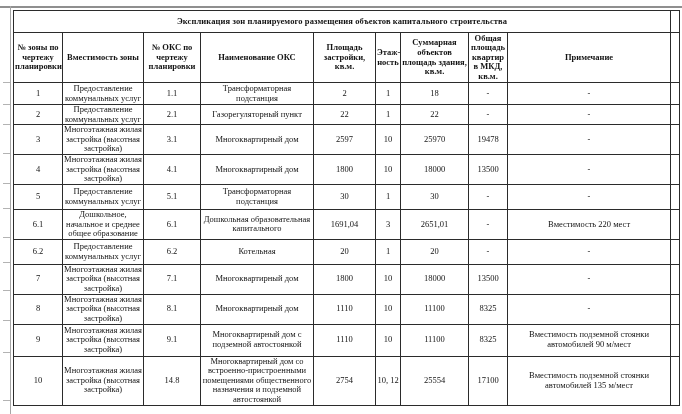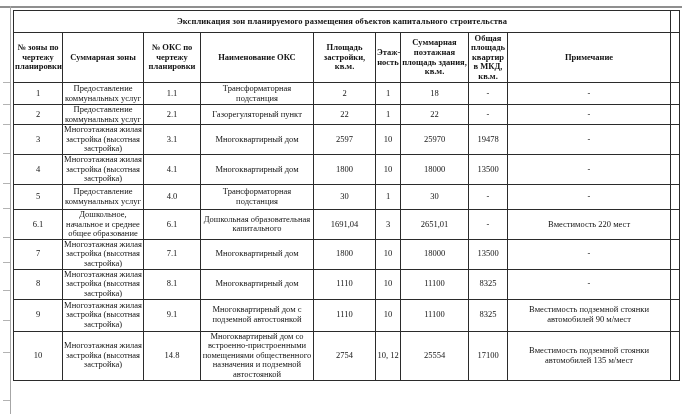--- a/index.html
+++ b/index.html
@@ -66,26 +66,26 @@
     </colgroup>
 
     <tbody>
         <tr style="height:22px">
       <td class="title-cell" colspan="9">Экспликация зон планируемого размещения объектов капитального строительства</td>
       <td class="gap"></td>
     </tr>
 
     <tr class="head" style="height:50px">
       <td>№ зоны по чертежу планировки</td>
-      <td>Суммарная зоны</td>
+      <td>Вместимость зоны</td>
       <td>№ ОКС по чертежу планировки</td>
       <td>Наименование ОКС</td>
       <td>Площадь застройки, кв.м.</td>
       <td>Этаж-ность</td>
-      <td>Суммарная поэтажная площадь здания, кв.м.</td>
+      <td>Суммарная объектов площадь здания, кв.м.</td>
       <td>Общая площадь квартир в МКД, кв.м.</td>
       <td>Примечание</td>
       <td class="edge"></td>
     </tr>
 
     <tr style="height:22px">
       <td>1</td>
       <td>Предоставление коммунальных услуг</td>
       <td>1.1</td>
       <td>Трансформаторная подстанция</td>
@@ -132,21 +132,21 @@
       <td>10</td>
       <td>18000</td>
       <td>13500</td>
       <td>-</td>
       <td class="edge"></td>
     </tr>
 
     <tr style="height:25px">
       <td>5</td>
       <td>Предоставление коммунальных услуг</td>
-      <td>4.0</td>
+      <td>5.1</td>
       <td>Трансформаторная подстанция</td>
       <td>30</td>
       <td>1</td>
       <td>30</td>
       <td>-</td>
       <td>-</td>
       <td class="edge"></td>
     </tr>
 
     <tr style="height:29px">
@@ -155,20 +155,32 @@
       <td>6.1</td>
       <td>Дошкольная образовательная капитального</td>
       <td>1691,04</td>
       <td>3</td>
       <td>2651,01</td>
       <td>-</td>
       <td>Вместимость 220 мест</td>
       <td class="edge"></td>
     </tr>
 
+    <tr style="height:25px">
+      <td>6.2</td>
+      <td>Предоставление коммунальных услуг</td>
+      <td>6.2</td>
+      <td>Котельная</td>
+      <td>20</td>
+      <td>1</td>
+      <td>20</td>
+      <td>-</td>
+      <td>-</td>
+      <td class="edge"></td>
+    </tr>
 
     <tr style="height:28px">
       <td>7</td>
       <td>Многоэтажная жилая застройка (высотная застройка)</td>
       <td>7.1</td>
       <td>Многоквартирный дом</td>
       <td>1800</td>
       <td>10</td>
       <td>18000</td>
       <td>13500</td>

